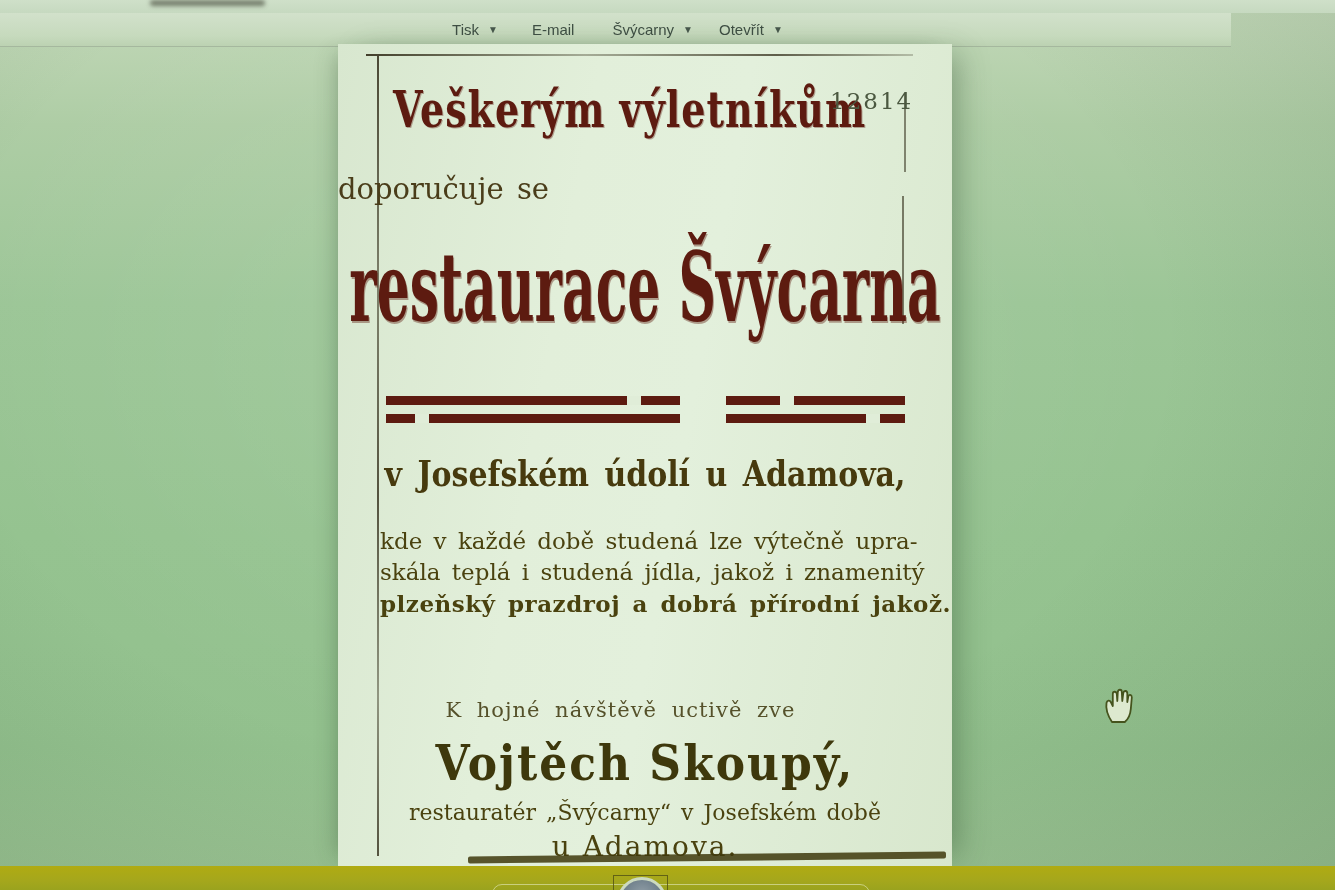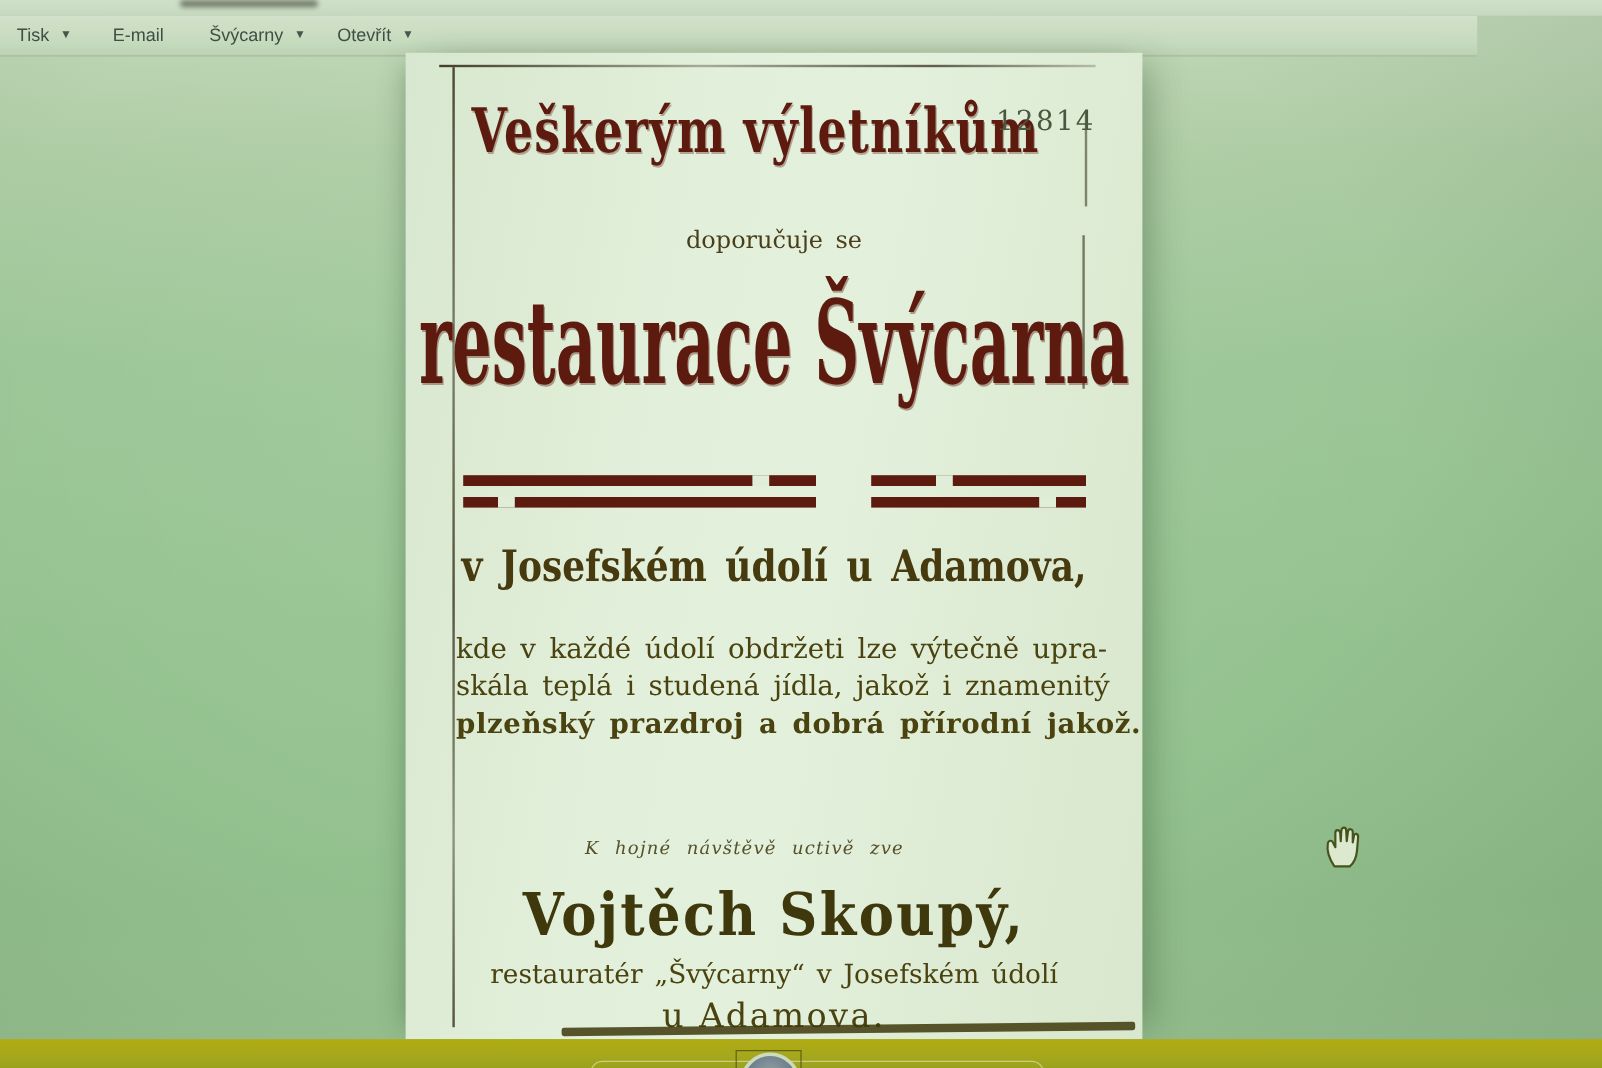--- a/index.html
+++ b/index.html
@@ -16,21 +16,21 @@
     background:linear-gradient(180deg,#cfe0c9,#c6d9c0);
   }
   .title-remnant{
     position:absolute;left:150px;top:0;width:115px;height:6px;
     background:rgba(45,48,35,0.55);filter:blur(2px);border-radius:3px;
   }
   .toolbar{
     position:absolute;left:0;top:13px;width:1231px;height:33px;
     background:linear-gradient(180deg,#d2e1cb 0%,#c6dabd 70%,#bcd2b2 100%);
     border-bottom:1px solid rgba(110,135,105,0.45);
-    display:flex;align-items:center;color:#3f4f44;font-size:15px;
+    display:flex;align-items:center;color:#3f4f44;font-size:15px;justify-content:center;
   }
   .menu-item{display:flex;align-items:center;gap:9px;padding:4px 10px;margin-left:4px;cursor:default;}
   .menu-item:first-child{margin-left:4px;}
   .caret{font-size:10px;color:#47574c;line-height:1;}
   .mi-tisk{margin-left:4px;}
   .mi-email{margin-left:14px;}
   .mi-vypalit{margin-left:18px;}
   .mi-otevrit{margin-left:6px;}
 
   
@@ -50,22 +50,22 @@
   .headline{
     position:absolute;left:55px;top:34px;width:450px;text-align:center;
     font-weight:bold;font-size:38px;letter-spacing:1px;color:#5d1b10;
     transform:scaleY(1.35);transform-origin:top;white-space:nowrap;
     text-shadow:1px 1px 0 rgba(93,27,16,0.35);
   }
   .ref-number{
     position:absolute;left:492px;top:44px;font-size:23px;letter-spacing:2px;color:#4b5840;
   }
   .lead-in{
-    position:absolute;left:0;top:144px;width:100%;text-align:center;
-    font-size:20px;color:#4a3d1a;word-spacing:4px;
+    position:absolute;left:0;top:128px;width:100%;text-align:left;
+    font-size:29px;color:#4a3d1a;word-spacing:4px;
   }
   .big-title{
     position:absolute;left:0;top:186px;width:100%;text-align:center;
     font-weight:bold;font-size:52px;color:#5d1b10;white-space:nowrap;
     transform:scaleY(1.85);transform-origin:top;letter-spacing:0px;
     text-shadow:1px 1px 0 rgba(93,27,16,0.4);
   }
   .bars{position:absolute;height:27px;
     background:linear-gradient(180deg,#5d1b10 0 9px,transparent 9px 18px,#5d1b10 18px 27px);}
   .bars-left{left:48px;top:352px;width:294px;}
@@ -92,21 +92,21 @@
     display:flex;align-items:center;justify-content:center;gap:16px;color:#4a420f;
   }
   .triple-rule{height:13px;
     background:linear-gradient(180deg,currentColor 0 2px,transparent 2px 5px,currentColor 5px 8px,transparent 8px 11px,currentColor 11px 13px);}
   .tr-left{width:74px;}
   .tr-right{width:44px;}
   .cave-text{font-weight:bold;font-size:30px;letter-spacing:2px;white-space:nowrap;}
 
   .invitation{
     position:absolute;left:0;top:654px;width:92%;text-align:center;
-    font-size:15px;color:#55512a;word-spacing:7px;letter-spacing:1px;font-style:italic;
+    font-size:21px;color:#55512a;word-spacing:7px;letter-spacing:1px;
   }
   .signature{
     position:absolute;left:0;top:690px;width:100%;text-align:center;
     font-weight:bold;font-size:44px;color:#3e380c;letter-spacing:2px;
     transform:scaleY(1.12);transform-origin:top;white-space:nowrap;
   }
   .sig-role-1{position:absolute;left:0;top:756px;width:100%;text-align:center;font-size:22px;color:#4a420f;word-spacing:3px;white-space:nowrap;}
   .sig-role-2{position:absolute;left:0;top:786px;width:100%;text-align:center;font-size:28px;color:#4a420f;letter-spacing:2px;}
   .bottom-rule{
     position:absolute;left:130px;top:810px;width:478px;height:7px;
@@ -170,29 +170,29 @@
   <div class="ref-number">12814</div>
   <div class="lead-in">doporučuje se</div>
   <div class="big-title">restaurace Švýcarna</div>
 
   <div class="bars bars-left"></div>
   <div class="bars bars-right"></div>
 
   <div class="location">v Josefském údolí u Adamova,</div>
 
   <div class="body-text">
-    <div class="body-line-1">kde v každé údolí obdržeti lze výtečně upra-</div>
+    <div class="body-line-1">kde v každé době studená lze výtečně upra-</div>
     <div class="body-line-2">skála teplá i studená jídla, jakož i znamenitý</div>
     <div class="body-line-3">plzeňský prazdroj a dobrá přírodní jakož.</div>
   </div>
 
 
   <div class="invitation">K hojné návštěvě uctivě zve</div>
   <div class="signature">Vojtěch Skoupý,</div>
-  <div class="sig-role-1">restauratér „Švýcarny“ v Josefském údolí</div>
+  <div class="sig-role-1">restauratér „Švýcarny“ v Josefském době</div>
   <div class="sig-role-2">u Adamova.</div>
   <div class="bottom-rule"></div>
 </div>
 
 <div class="bottom-bar">
   <div class="control-strip"></div>
   <div class="slideshow-frame"></div>
   <div class="slideshow-button"></div>
 </div>
 

